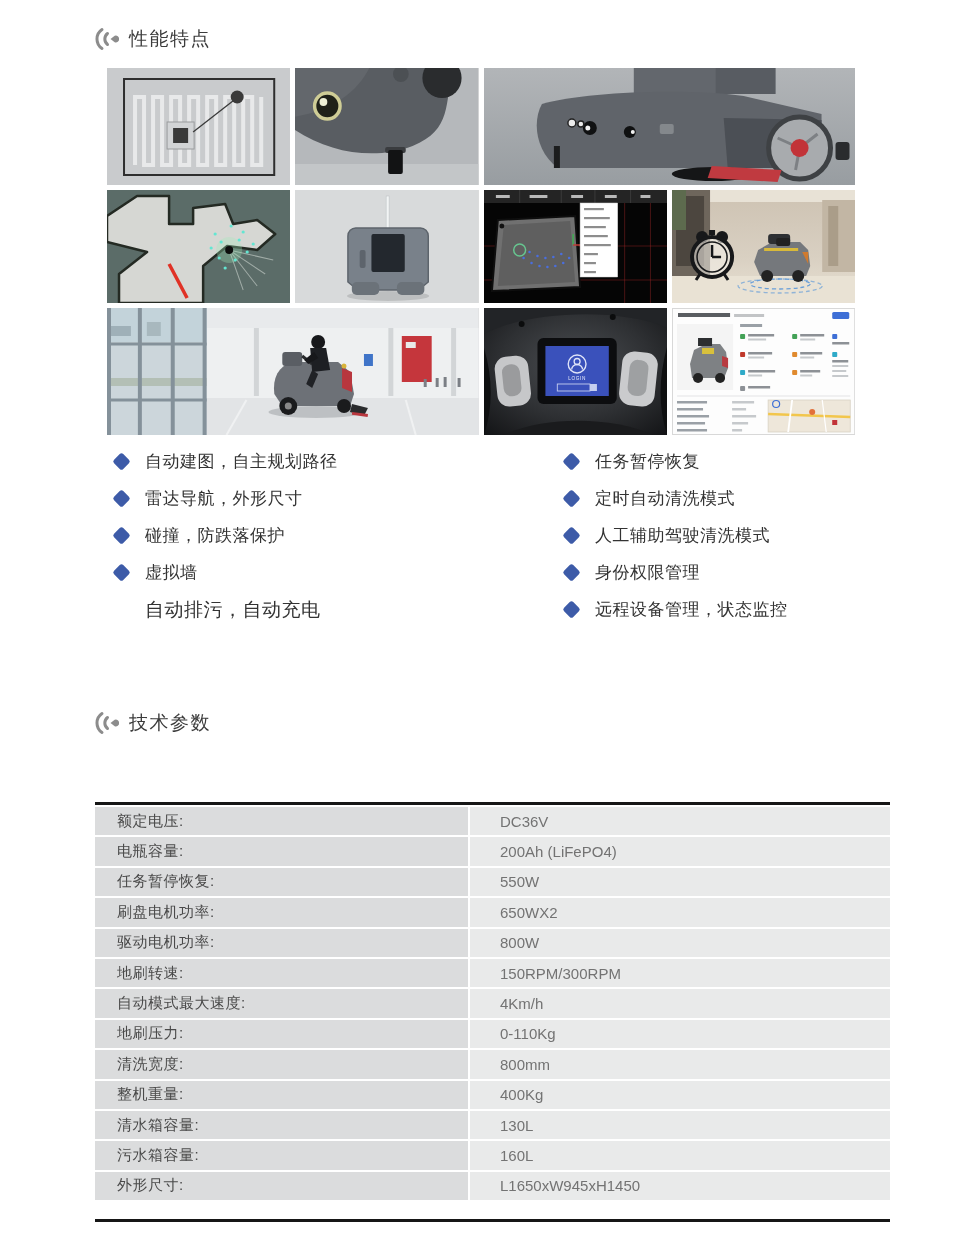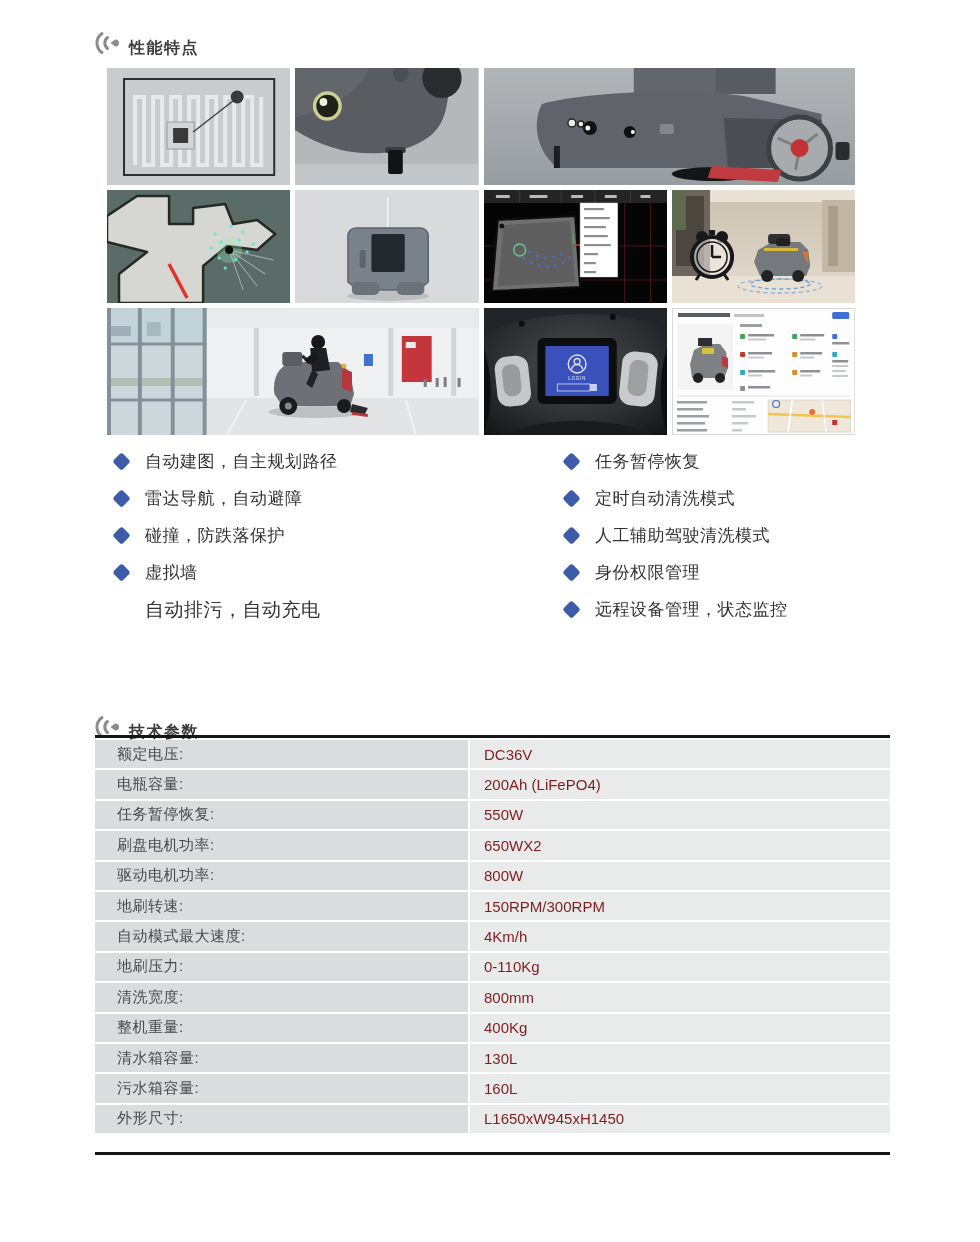--- a/index.html
+++ b/index.html
@@ -6,21 +6,21 @@
   body{
     width:980px;height:1242px;background:#ffffff;position:relative;
     font-family:"Liberation Sans","DejaVu Sans",sans-serif;
     -webkit-font-smoothing:antialiased;
   }
   .page{position:absolute;inset:0;overflow:hidden;}
 
   
   .section-header{position:absolute;left:94px;display:flex;align-items:center;gap:10px;}
   .sig-icon{width:25px;height:24px;flex:none;}
-  .section-title{font-size:16px;font-weight:700;color:#3c3c3c;letter-spacing:1.5px;margin-top:12px;}
+  .section-title{font-size:19px;font-weight:400;color:#3c3c3c;letter-spacing:1.5px;}
 
   
   .gallery{
     position:absolute;left:107px;top:68px;width:748px;
     display:grid;grid-template-columns:repeat(4,1fr);
     grid-template-rows:117px 113px 127px;gap:5px;
   }
   .cell{overflow:hidden;background:#ddd;}
   .cell svg{display:block;width:100%;height:100%;}
   .c1{grid-area:1/1/2/2}.c2{grid-area:1/2/2/3}.c3{grid-area:1/3/2/5}
@@ -35,36 +35,36 @@
   .diamond{
     width:13px;height:13px;flex:none;margin-top:5px;
     transform:rotate(45deg);border-radius:2.5px;
     background:var(--accent-blue,#3d5ba8);
   }
   .feat-text{margin-left:17px;font-size:17px;line-height:23px;color:#333;letter-spacing:0.5px;}
   .feat-cont{margin-left:30px;font-size:19px;line-height:23px;color:#333;letter-spacing:0.5px;}
 
   
   .spec-table{
-    position:absolute;left:95px;top:735px;width:795px;
+    position:absolute;left:95px;top:802px;width:795px;
     border-top:3px solid var(--table-border-dark,#161616);
     border-bottom:3px solid var(--table-border-dark,#161616);
     padding:2px 0;
   }
   .spec-row{display:flex;gap:2px;height:28.4px;margin-bottom:2px;}
   .spec-row:last-child{margin-bottom:17px;}
   .spec-label{
     width:373px;flex:none;background:var(--table-label-bg,#dbdcdd);
     display:flex;align-items:center;padding-left:22px;box-sizing:border-box;
     font-size:15px;color:#4a4a4a;letter-spacing:0.5px;
   }
   .spec-value{
     flex:1;background:var(--table-value-bg,#e9eaea);
-    display:flex;align-items:center;padding-left:14px;
-    font-size:15px;color:#7f1d1d;
+    display:flex;align-items:center;padding-left:30px;
+    font-size:15px;color:#737373;
   }
 </style>
 </head>
 <body>
 
 <div class="page">
 
   <div class="section-header" style="top:26px;">
     <svg class="sig-icon" viewBox="0 0 25 24">
       <path d="M8,2.5 A11.5,11.5 0 0 0 8,21.5" fill="none" stroke="#8c8c8c" stroke-width="3" stroke-linecap="round"></path>
@@ -432,21 +432,21 @@
   </div>
 
   <div class="features">
     <div class="feat-col">
       <div class="feat-item">
         <span class="diamond"></span>
         <span class="feat-text">自动建图，自主规划路径</span>
       </div>
       <div class="feat-item">
         <span class="diamond"></span>
-        <span class="feat-text">雷达导航，自动避障</span>
+        <span class="feat-text">雷达导航，外形尺寸</span>
       </div>
       <div class="feat-item">
         <span class="diamond"></span>
         <span class="feat-text">碰撞，防跌落保护</span>
       </div>
       <div class="feat-item">
         <span class="diamond"></span>
         <span class="feat-text">虚拟墙</span>
       </div>
       <div class="feat-cont">自动排污，自动充电</div>

